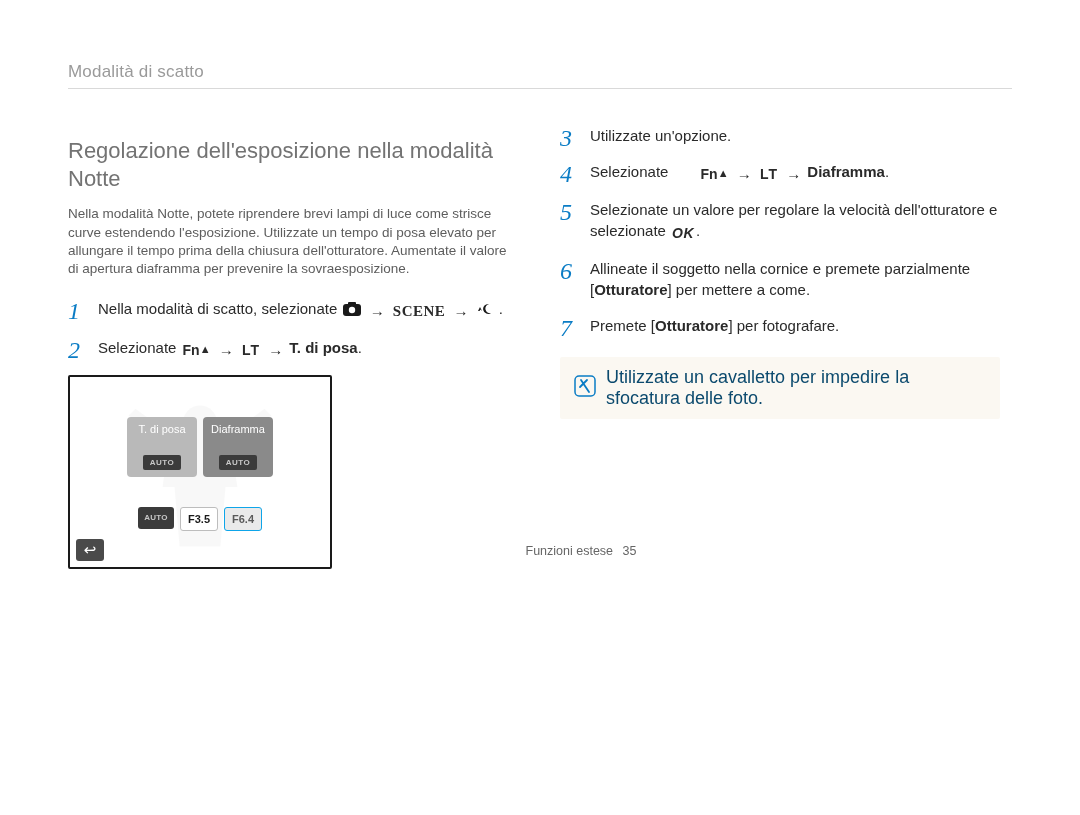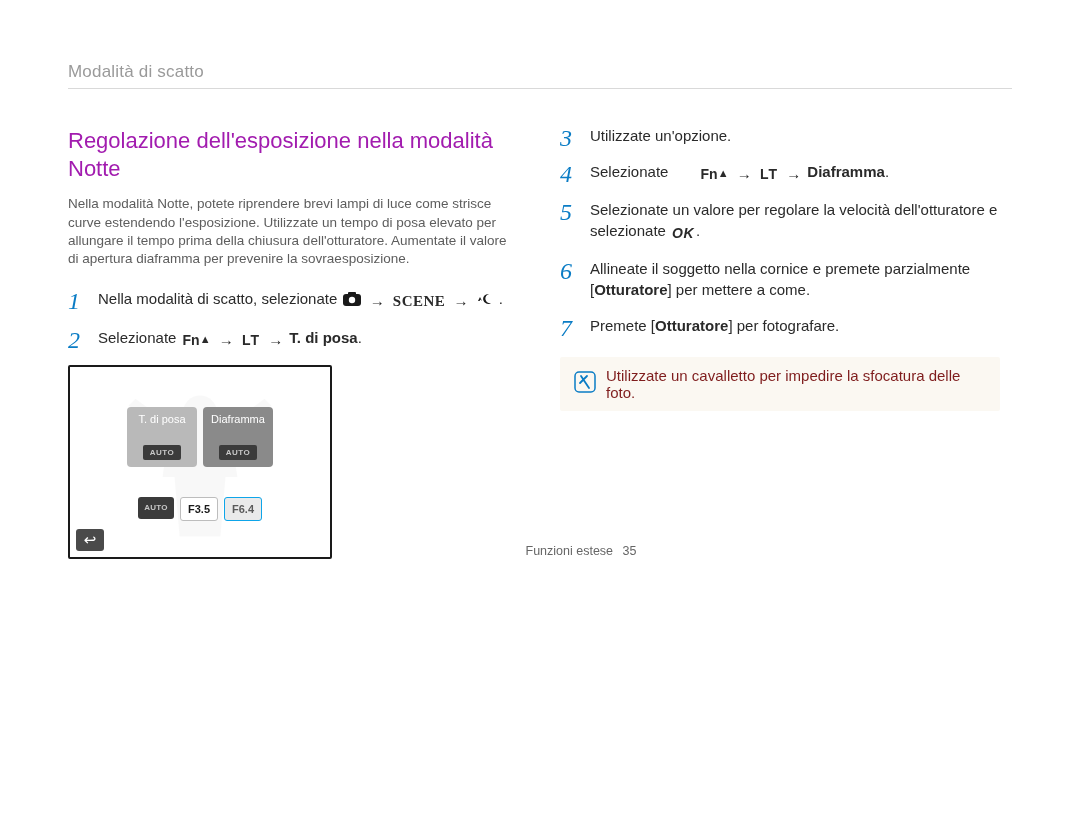--- a/index.html
+++ b/index.html
@@ -30,25 +30,25 @@
     letter-spacing: 0.2px;
   }
   .columns {
     display: flex;
     gap: 52px;
   }
   .col {
     width: 440px;
   }
   .section-title {
-    color: #a21caf;
+    color: #737373;
     font-size: 22px;
     font-weight: 400;
     line-height: 1.28;
-    margin: 2px 0 12px 0;
+    margin: 12px 0 12px 0;
   }
   .intro {
     font-size: 13.5px;
     color: #5d5d5d;
     line-height: 1.35;
     margin: 0 0 20px 0;
   }
   .step {
     position: relative;
     padding-left: 30px;
@@ -169,22 +169,22 @@
     gap: 10px;
     background: #fbf8f2;
     border-radius: 2px;
     padding: 10px 14px;
     margin-top: 20px;
   }
   .note-icon {
     flex: 0 0 auto;
   }
   .note-text {
-    font-size: 15px;
-    color: #7f1d1d;
+    font-size: 18px;
+    color: #0c4a6e;
   }
   .footer {
     position: absolute;
     bottom: 36px;
     left: 0;
     width: 100%;
     text-align: center;
     font-size: 12.5px;
     color: #666;
     padding-left: 41px;

